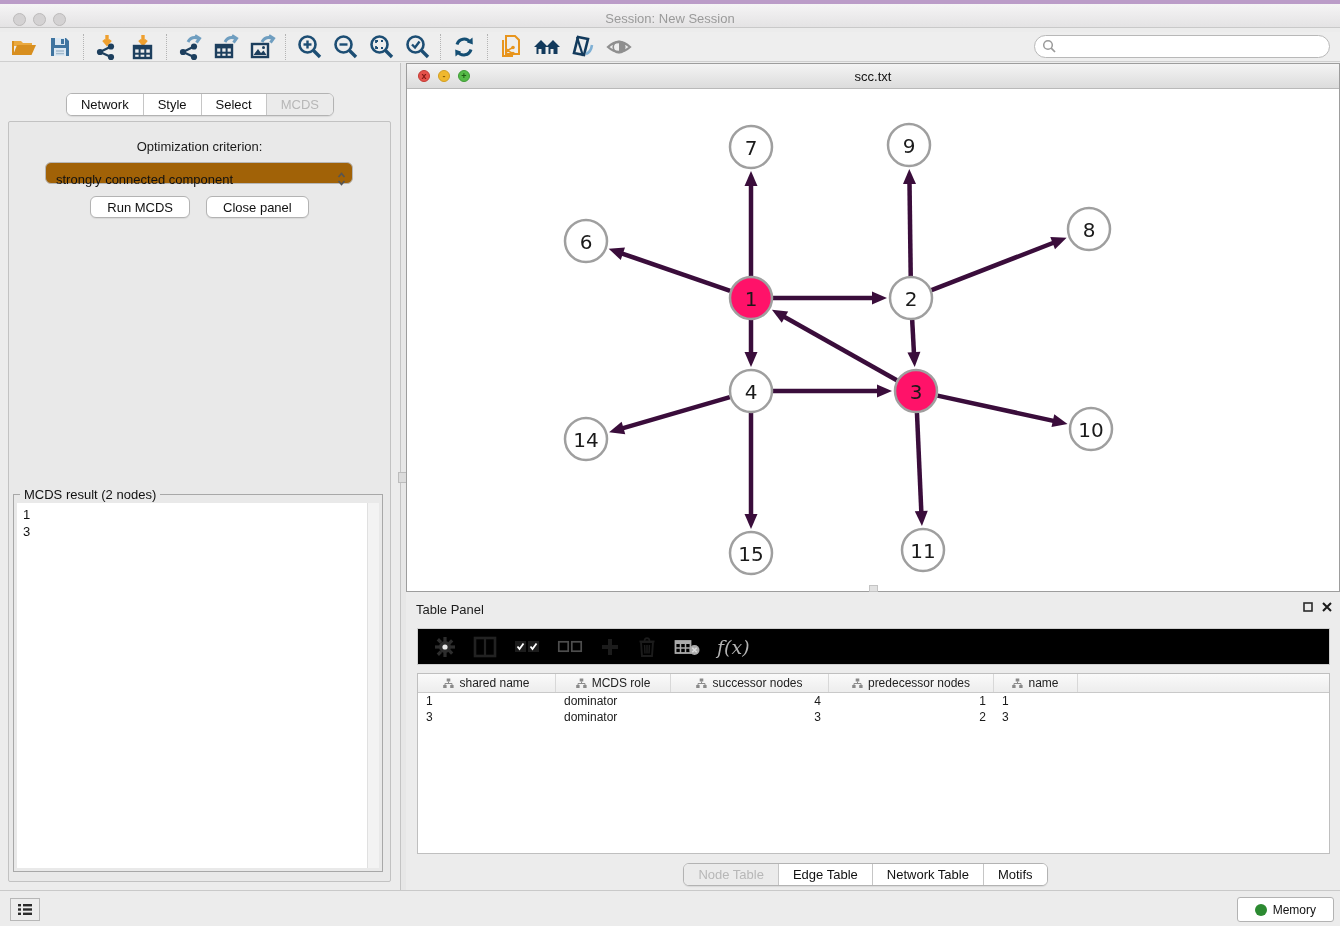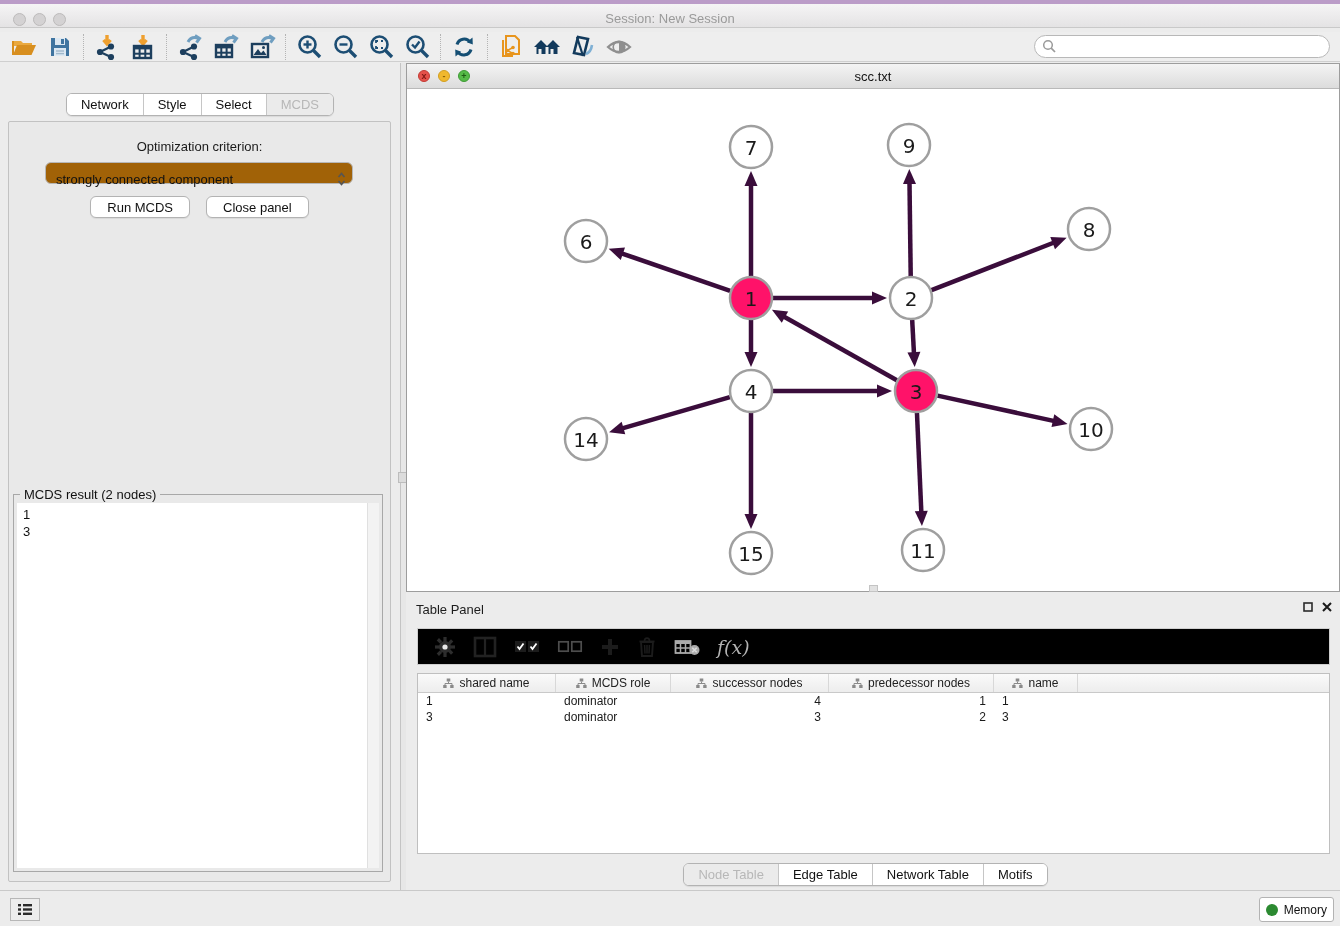--- a/index.html
+++ b/index.html
@@ -109,21 +109,21 @@
     justify-content:center; }
 
   
   #statusbar { position:absolute; left:0; top:890px; width:1340px; height:36px;
     background:#ececec; border-top:1px solid #c9c9c9; }
   #list-button { position:absolute; left:10px; top:7px; width:30px; height:23px;
     background:#ededed; border:1px solid #b7b7b7; display:flex; align-items:center;
     justify-content:center; }
   #memory-button { position:absolute; right:6px; top:6px; height:25px; background:#fff;
     border:1px solid #b3b3b3; border-radius:3px; display:flex; align-items:center;
-    gap:6px; padding:0 6px; font-size:12px; color:#111;margin-left:16px; }
+    gap:6px; padding:0 17px; font-size:12px; color:#111;margin-left:16px; }
   #memory-dot { width:12px; height:12px; border-radius:50%; background:#2c8a31; }
 </style>
 </head>
 <body>
 
 <div id="app">
 
   <div id="titlebar">
     <div class="tl" style="left:13px"></div>
     <div class="tl" style="left:33px"></div>

